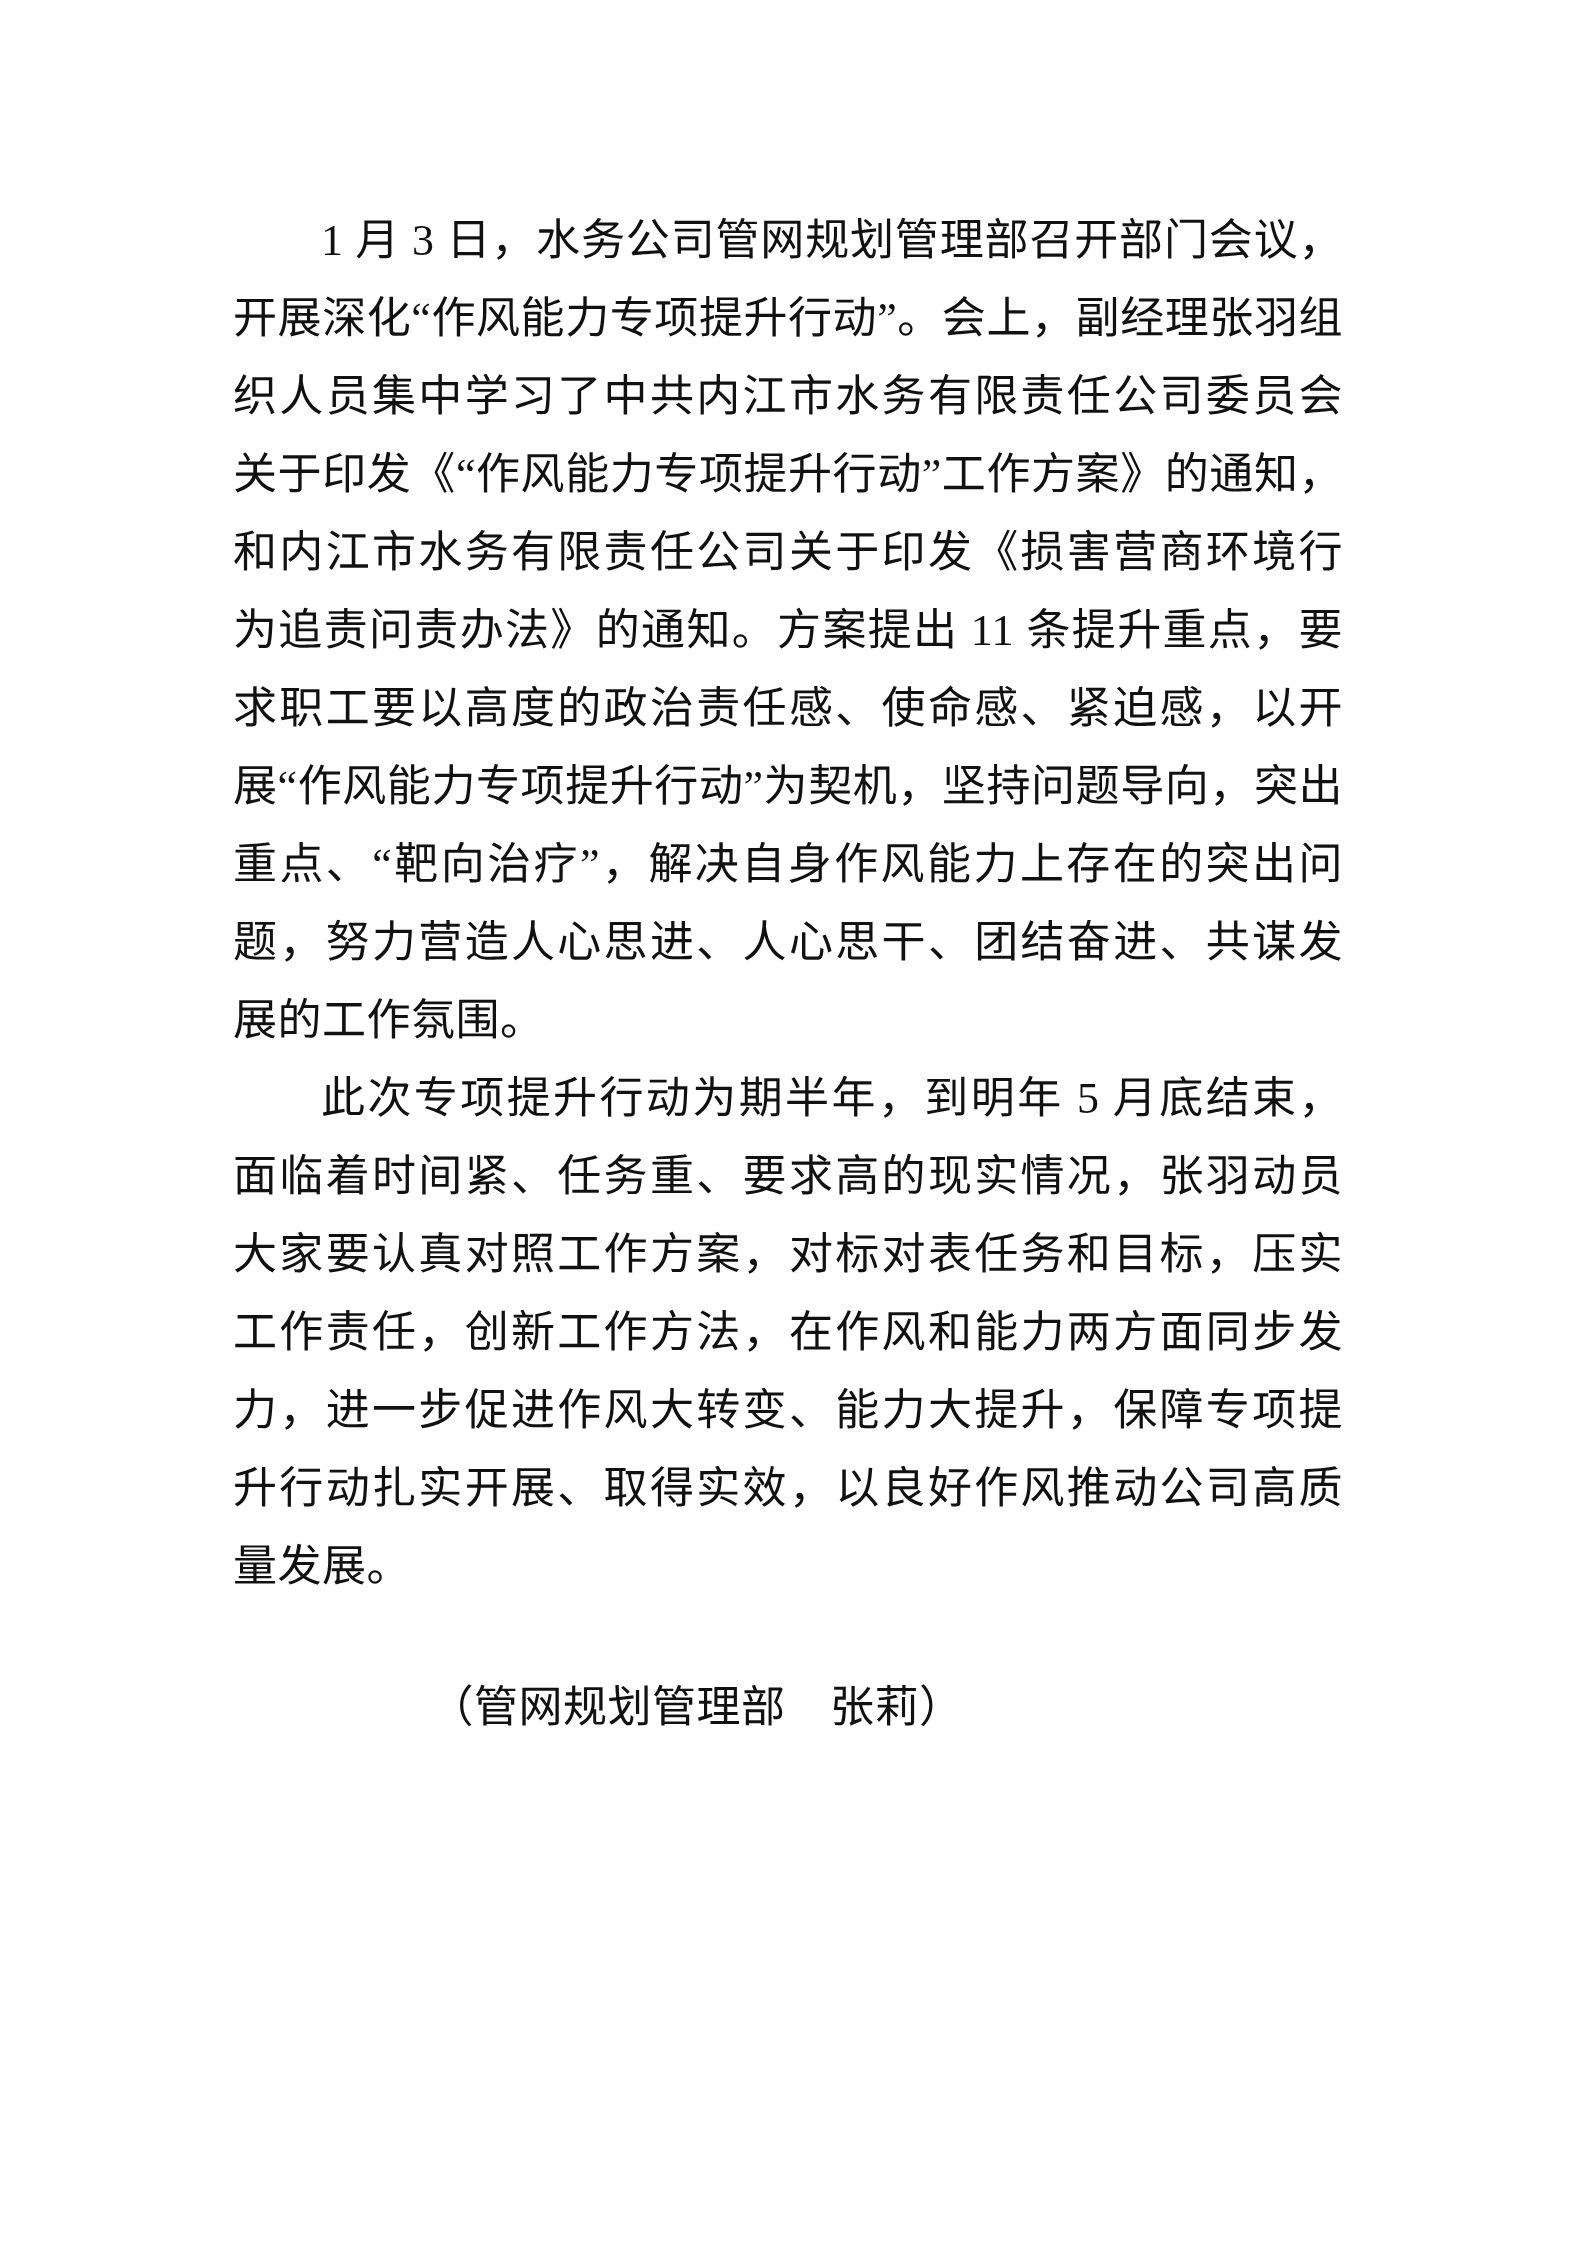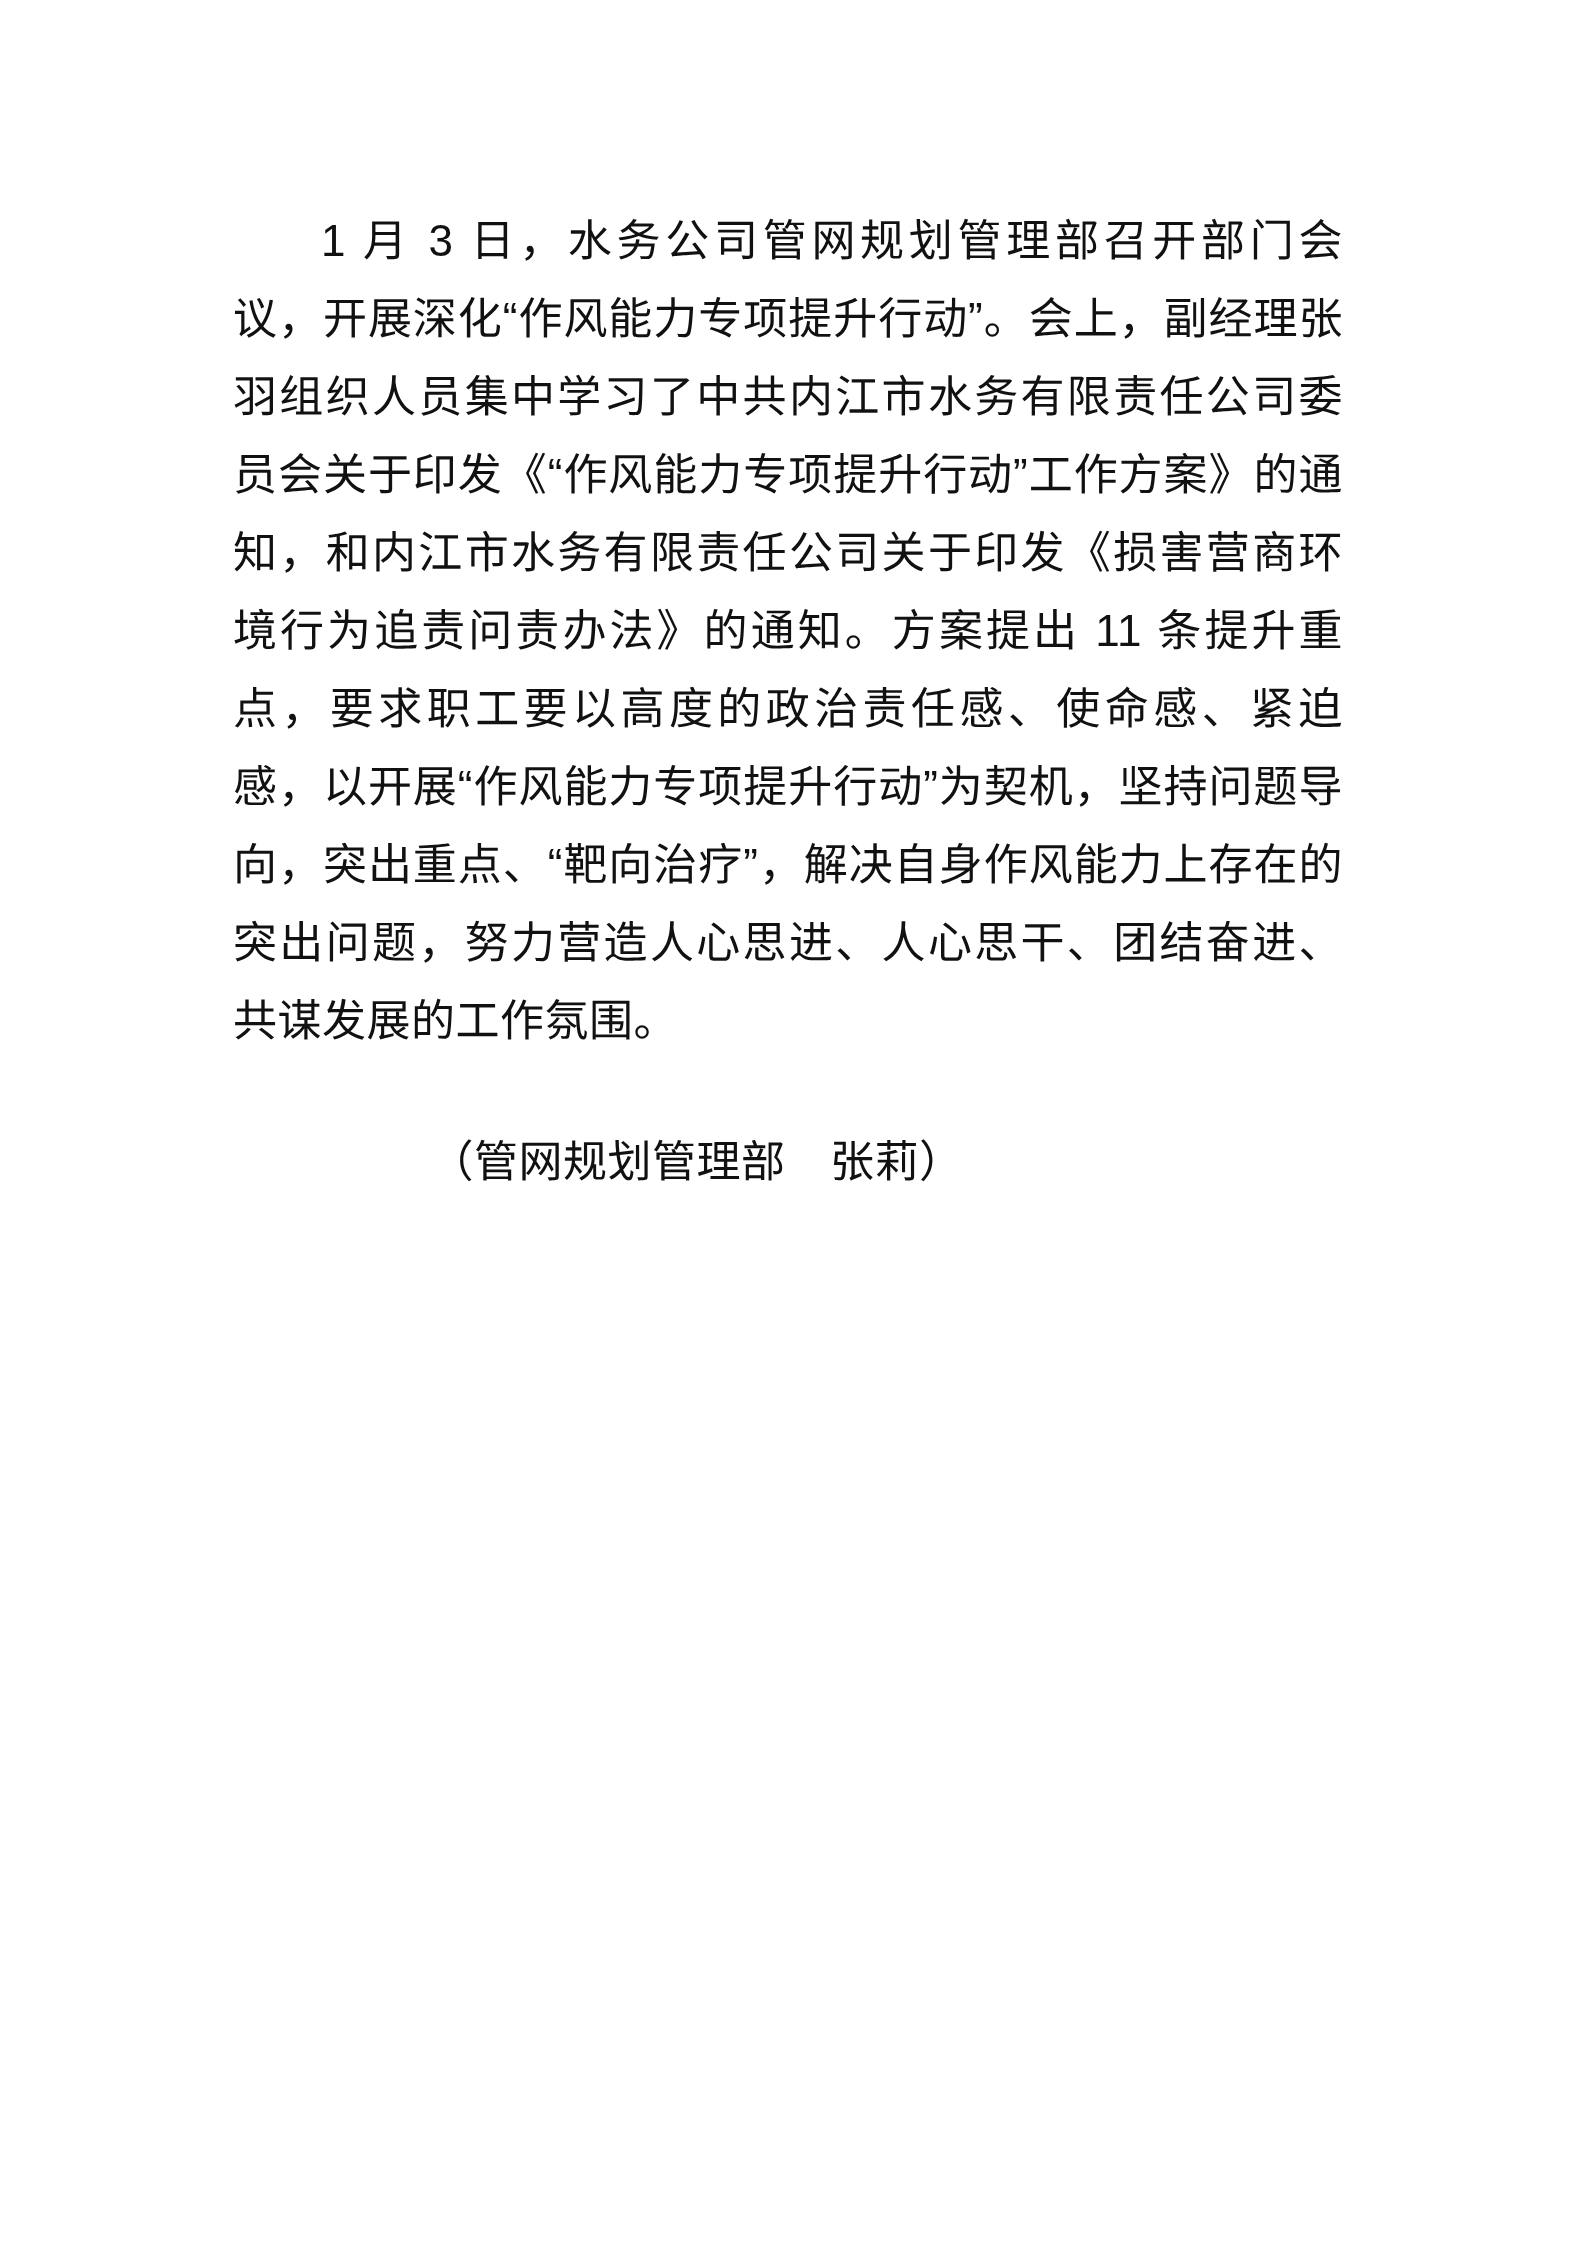--- a/index.html
+++ b/index.html
@@ -12,21 +12,21 @@
       width: 1587px;
       height: 2245px;
       background: #ffffff;
       overflow: hidden;
     }
     .doc-body {
       position: absolute;
       left: 233px;
       top: 202px;
       width: 1110px;
-      font-family: Liberation Sans, sans-serif;
+      font-family: Liberation Serif, serif;
       font-size: 44px;
       line-height: 78px;
       color: #111111;
       text-align: justify;
       text-justify: inter-character;
       letter-spacing: 0.5px;
     }
     .para {
       margin: 0;
       padding: 0;
@@ -40,15 +40,16 @@
       text-indent: 0;
       white-space: nowrap;
     }
   </style>
 </head>
 <body>
 
 <div class="page">
   <div class="doc-body">
     <p class="para">1 月 3 日，水务公司管网规划管理部召开部门会议，开展深化“作风能力专项提升行动”。会上，副经理张羽组织人员集中学习了中共内江市水务有限责任公司委员会关于印发《“作风能力专项提升行动”工作方案》的通知，和内江市水务有限责任公司关于印发《损害营商环境行为追责问责办法》的通知。方案提出 11 条提升重点，要求职工要以高度的政治责任感、使命感、紧迫感，以开展“作风能力专项提升行动”为契机，坚持问题导向，突出重点、“靶向治疗”，解决自身作风能力上存在的突出问题，努力营造人心思进、人心思干、团结奋进、共谋发展的工作氛围。</p>
+    <p class="para">此次专项提升行动为期半年，到明年 5 月底结束，面临着时间紧、任务重、要求高的现实情况，张羽动员大家要认真对照工作方案，对标对表任务和目标，压实工作责任，创新工作方法，在作风和能力两方面同步发力，进一步促进作风大转变、能力大提升，保障专项提升行动扎实开展、取得实效，以良好作风推动公司高质量发展。</p>
     <p class="signature">（管网规划管理部　张莉）</p>
   </div>
 </div>
 
 </body></html>

